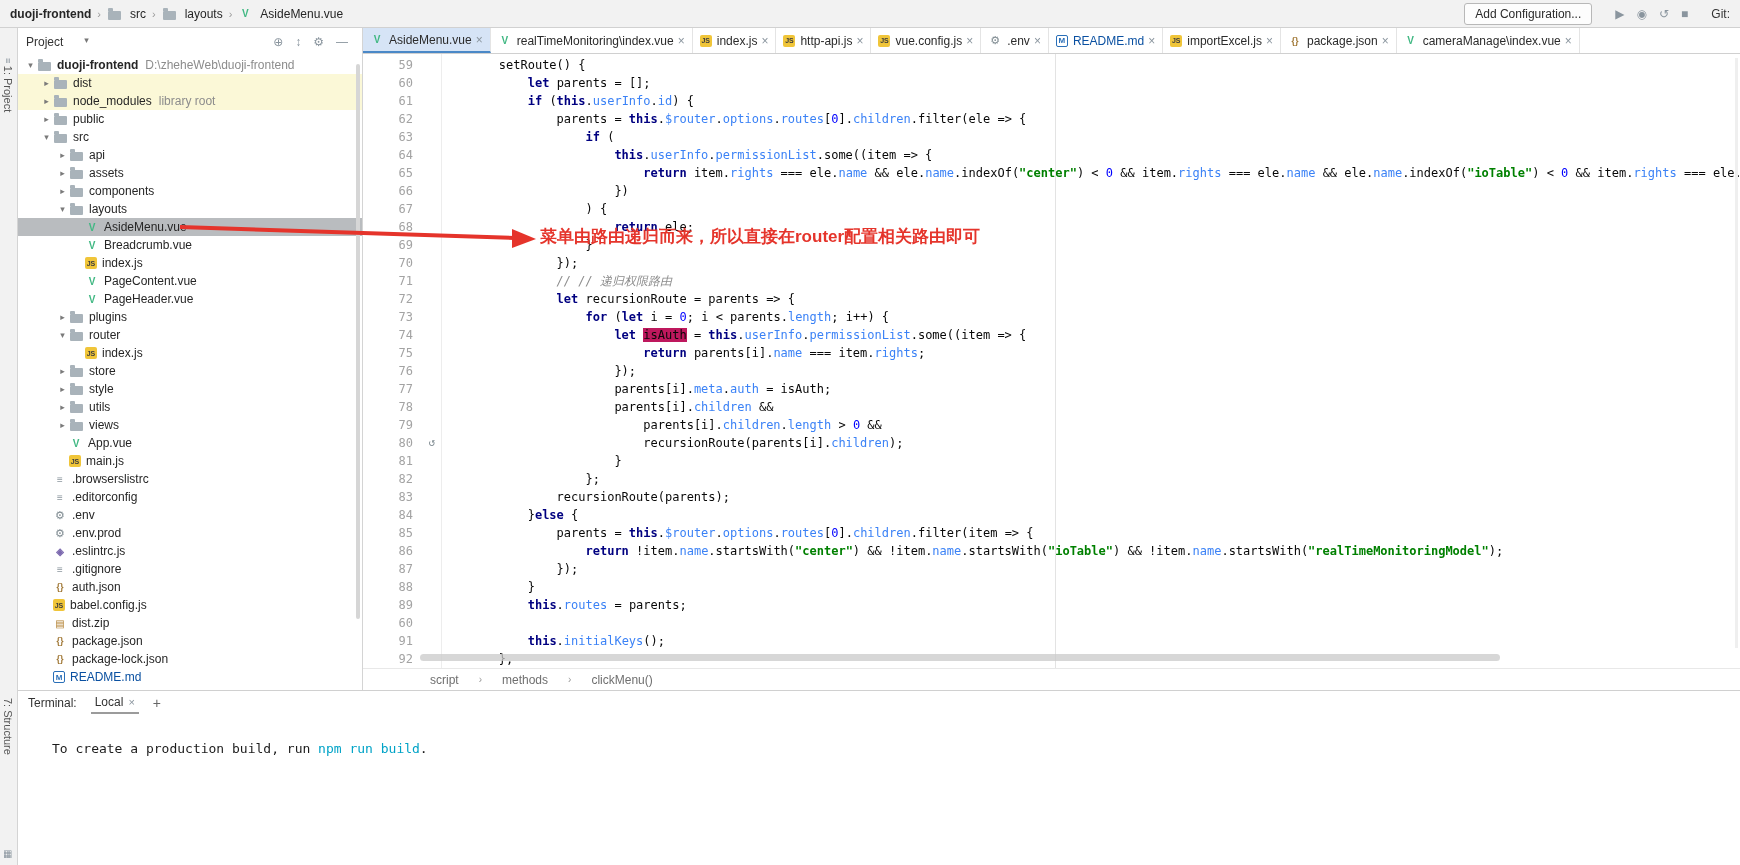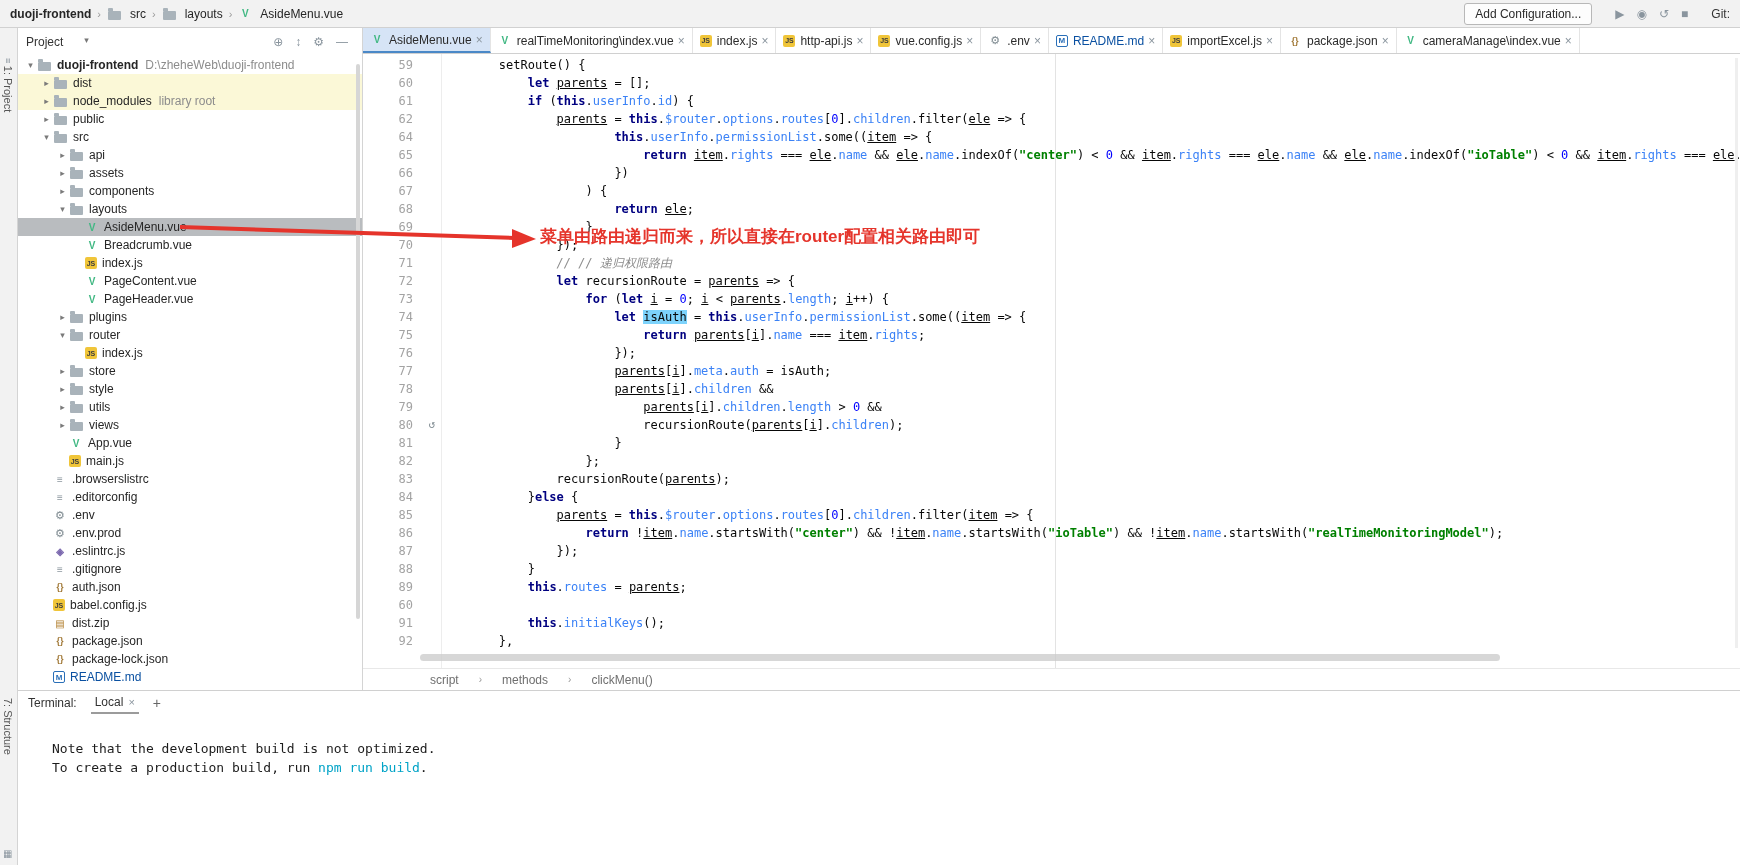--- a/index.html
+++ b/index.html
@@ -70,22 +70,22 @@
   .gutter-line{position:absolute;left:78px;top:0;bottom:0;width:1px;background:#ededed}
   .cl{display:flex;height:18px}
   .ln{width:60px;flex:none;text-align:right;padding-right:10px;color:#a3a3a3}
   .anno{width:18px;flex:none;color:#7f8b91;font-size:11px;text-align:center}
   .ct{white-space:pre;flex:none;color:#080808}
   .sk{color:#000080;font-weight:bold}
   .ss{color:#008000;font-weight:bold}
   .sn{color:#0000ff}
   .sc{color:#8c8c8c;font-style:italic}
   .sp{color:#3b82f6}
-  .su{text-decoration:underline}
-  .shl{background:#7dd3fc}
+  .su{}
+  .shl{background:#be185d}
   .margin-guide{position:absolute;left:692px;top:0;bottom:0;width:1px;background:#e3e3e3}
   .hscroll{position:absolute;left:57px;bottom:7px;width:1080px;height:7px;background:#c9c9c9;border-radius:4px;opacity:.75}
   .vscroll{position:absolute;right:2px;top:4px;bottom:20px;width:3px;background:#efefef}
 
   .ed-bc{height:22px;border-top:1px solid #e8e8e8;display:flex;align-items:center;padding-left:67px;font-size:12px;color:#6f6f6f;gap:20px}
   .bc-sep{color:#9a9a9a;font-size:10px}
 
   
   .terminal{position:absolute;left:18px;right:0;top:690px;bottom:0;border-top:1px solid #d0d0d0;background:#fff;z-index:1}
   .t-header{height:24px;display:flex;align-items:center;gap:14px;padding-left:10px;font-size:12px;color:#333}
@@ -400,20 +400,25 @@
             <span class="ln">61</span>
             <span class="anno"></span>
             <span class="ct"><span>            </span><span class="sk">if</span><span> (</span><span class="sk">this</span><span>.</span><span class="sp">userInfo</span><span>.</span><span class="sp">id</span><span>) {</span></span>
           </div>
           <div class="cl">
             <span class="ln">62</span>
             <span class="anno"></span>
             <span class="ct"><span>                </span><span class="su">parents</span><span> = </span><span class="sk">this</span><span>.</span><span class="sp">$router</span><span>.</span><span class="sp">options</span><span>.</span><span class="sp">routes</span><span>[</span><span class="sn">0</span><span>].</span><span class="sp">children</span><span>.filter(</span><span class="su">ele</span><span> =&gt; {</span></span>
           </div>
           <div class="cl">
+            <span class="ln">63</span>
+            <span class="anno"></span>
+            <span class="ct"><span>                    </span><span class="sk">if</span><span> (</span></span>
+          </div>
+          <div class="cl">
             <span class="ln">64</span>
             <span class="anno"></span>
             <span class="ct"><span>                        </span><span class="sk">this</span><span>.</span><span class="sp">userInfo</span><span>.</span><span class="sp">permissionList</span><span>.some((</span><span class="su">item</span><span> =&gt; {</span></span>
           </div>
           <div class="cl">
             <span class="ln">65</span>
             <span class="anno"></span>
             <span class="ct"><span>                            </span><span class="sk">return</span><span> </span><span class="su">item</span><span>.</span><span class="sp">rights</span><span> === </span><span class="su">ele</span><span>.</span><span class="sp">name</span><span> &amp;&amp; </span><span class="su">ele</span><span>.</span><span class="sp">name</span><span>.indexOf(</span><span class="ss">"center"</span><span>) &lt; </span><span class="sn">0</span><span> &amp;&amp; </span><span class="su">item</span><span>.</span><span class="sp">rights</span><span> === </span><span class="su">ele</span><span>.</span><span class="sp">name</span><span> &amp;&amp; </span><span class="su">ele</span><span>.</span><span class="sp">name</span><span>.indexOf(</span><span class="ss">"ioTable"</span><span>) &lt; </span><span class="sn">0</span><span> &amp;&amp; </span><span class="su">item</span><span>.</span><span class="sp">rights</span><span> === </span><span class="su">ele</span><span>.</span></span>
           </div>
           <div class="cl">
@@ -569,21 +574,20 @@
 <div class="terminal">
   <div class="t-header">
     <span class="t-title">Terminal:</span>
     <span class="t-tab">
       <span>Local</span>
       <span class="t-close">×</span>
     </span>
     <span class="t-plus">+</span>
   </div>
   <div class="t-body" id="term-lines">
-      <div class="tline"><span>Note that the development build is not optimized.</span></div>
       <div class="tline"><span>To create a production build, run </span><span class="cmd">npm run build</span><span>.</span></div>
     </div>
 </div>
 
 <svg class="arrow" viewBox="0 0 1740 865">
   <line x1="180" y1="227" x2="514" y2="238" stroke="#e5342b" stroke-width="4"></line>
   <polygon points="512,229 536,239 512,248" fill="#e5342b"></polygon>
 </svg>
 <div class="ann">菜单由路由递归而来，所以直接在router配置相关路由即可</div>
 

